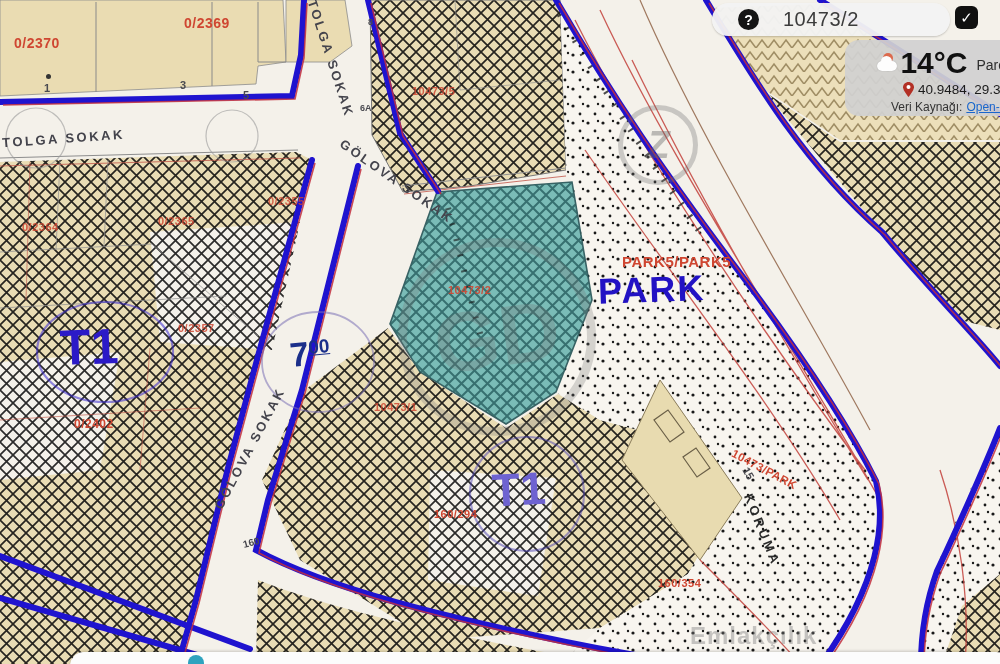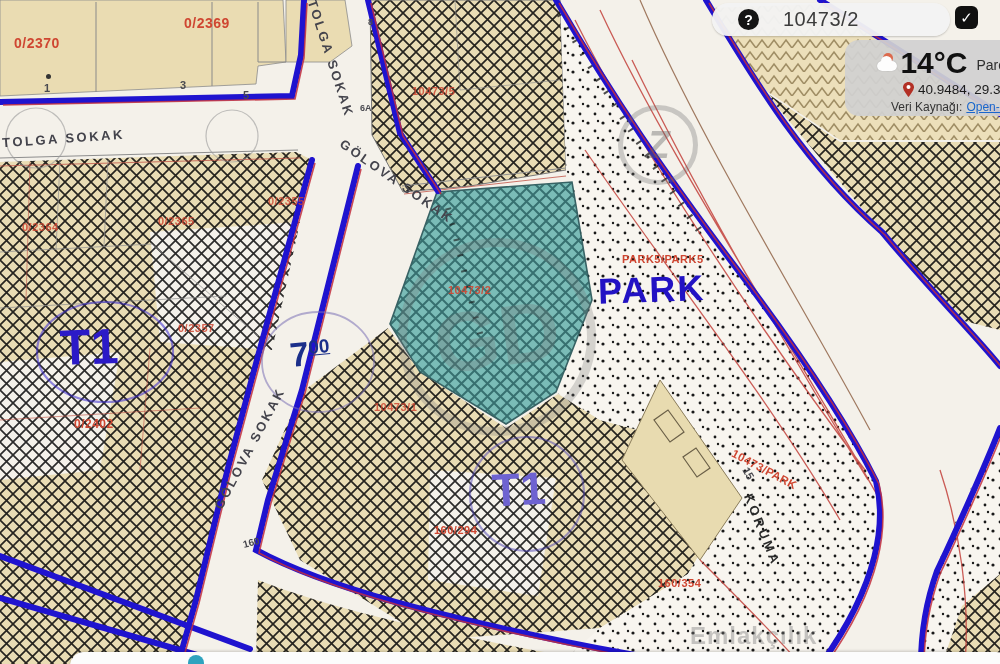--- a/index.html
+++ b/index.html
@@ -180,24 +180,24 @@
   <div class="lbl red" style="left:14px;top:36px;font-size:14px;">0/2370</div>
   <div class="lbl red" style="left:136px;top:16px;font-size:14px;margin-left:48px;">0/2369</div>
   <div class="lbl red" style="left:268px;top:196px;font-size:11px;opacity:.8;">0/2355</div>
   <div class="lbl red" style="left:22px;top:222px;font-size:11px;opacity:.85;">0/2364</div>
   <div class="lbl red" style="left:158px;top:216px;font-size:11px;opacity:.85;">0/2365</div>
   <div class="lbl red" style="left:178px;top:323px;font-size:11px;opacity:.85;">0/2357</div>
   <div class="lbl red" style="left:74px;top:418px;font-size:12px;">0/2402</div>
   <div class="lbl red" style="left:412px;top:86px;font-size:11px;opacity:.85;">10473/5</div>
   <div class="lbl red" style="left:448px;top:285px;font-size:11px;opacity:.9;">10473/2</div>
   <div class="lbl red" style="left:374px;top:402px;font-size:11px;opacity:.85;">10473/1</div>
-  <div class="lbl red" style="left:434px;top:509px;font-size:11px;margin-top:16px;">160/294</div>
+  <div class="lbl red" style="left:434px;top:509px;font-size:11px;">160/294</div>
   <div class="lbl red" style="left:626px;top:578px;font-size:11px;margin-left:32px;">160/354</div>
   <div class="lbl red" style="left:735px;top:448px;font-size:11.5px;transform:rotate(28deg);transform-origin:0 0;">10473/PARK</div>
-  <div class="lbl red" style="left:622px;top:254px;font-size:11px;">PARK5/PARK5</div>
+  <div class="lbl red" style="left:622px;top:254px;font-size:15px;">PARK5/PARK5</div>
 
   <div class="lbl house" style="left:44px;top:83px;">1</div>
   <div class="lbl house" style="left:180px;top:80px;">3</div>
   <div class="lbl house" style="left:243px;top:90px;">5</div>
   <div class="lbl house" style="left:368px;top:18px;font-size:9px;">8</div>
   <div class="lbl house" style="left:360px;top:104px;font-size:9px;">6A</div>
   <div class="lbl house" style="left:243px;top:538px;font-size:10px;transform:rotate(-15deg);">160</div>
   <div class="lbl house" style="left:742px;top:468px;transform:rotate(60deg);">15</div>
   <div class="lbl" style="left:754px;top:492px;transform:rotate(68deg);transform-origin:0 0;font-size:13px;font-weight:bold;color:#2a2a2a;letter-spacing:3px;">KORUMA</div>
   <div style="position:absolute;left:46px;top:74px;width:5px;height:5px;border-radius:50%;background:#333;"></div>

